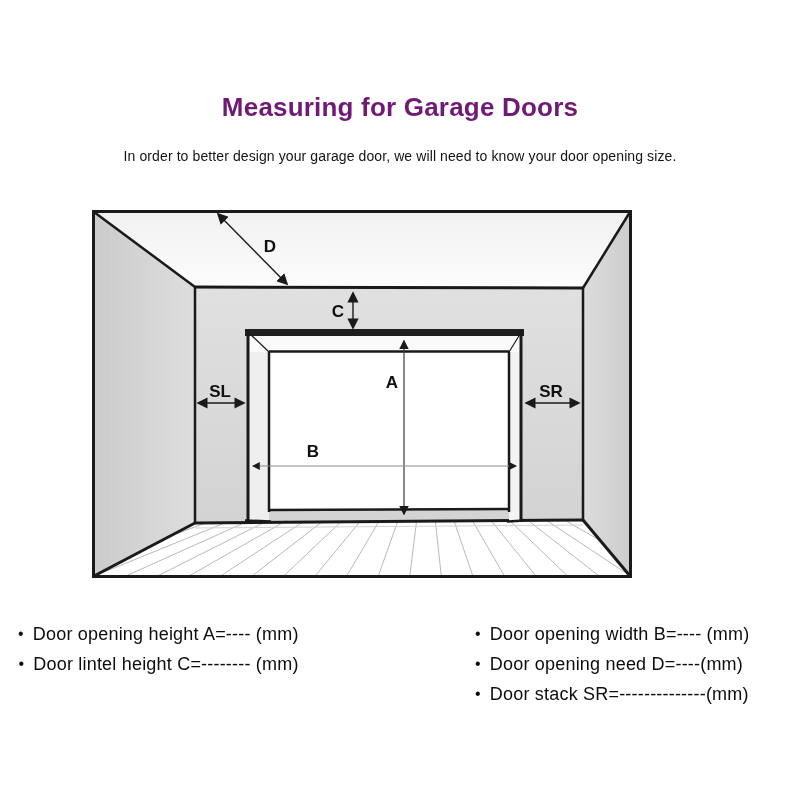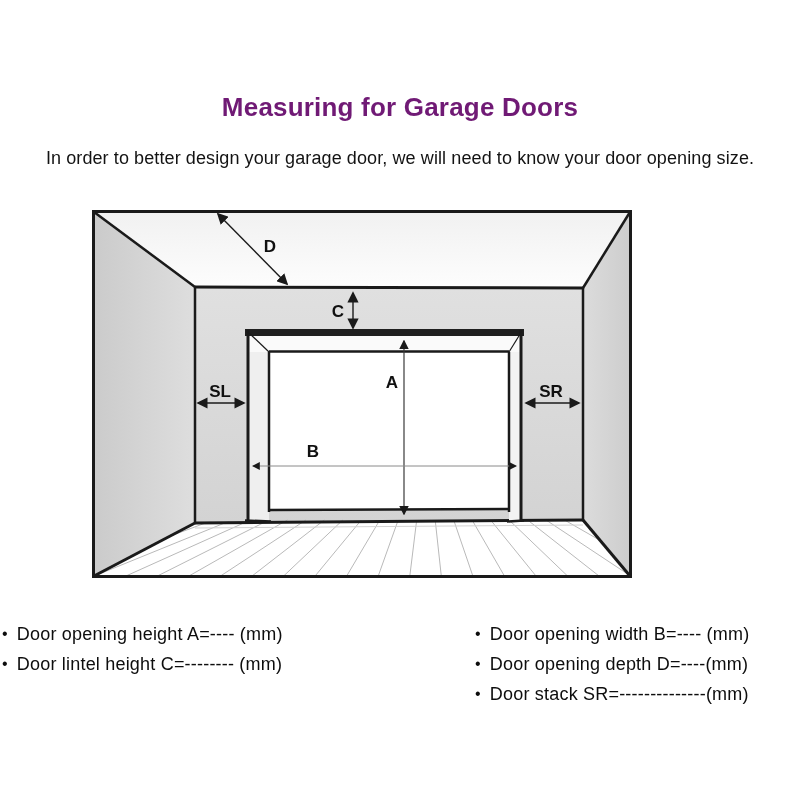--- a/index.html
+++ b/index.html
@@ -8,30 +8,30 @@
     background:var(--c-paper,#fff);
     font-family:"Liberation Sans", sans-serif;
     color:#111;
   }
   .page-title{
     position:absolute;top:92px;left:0;width:800px;text-align:center;
     font-size:26px;font-weight:700;letter-spacing:.2px;color:#701a75;margin:0;
   }
   .page-subtitle{
     position:absolute;top:148px;left:0;width:800px;text-align:center;
-    font-size:18px;color:#131313;margin:0;letter-spacing:.1px;
+    font-size:14px;color:#131313;margin:0;letter-spacing:.1px;
   }
   .diagram{position:absolute;left:92px;top:210px;width:540px;height:368px;}
   svg text.dim{
     font-family:"Liberation Sans", sans-serif;
     font-weight:700;font-size:17px;fill:#101010;
   }
   .legend{position:absolute;top:619px;left:0;width:800px;}
   .legend-col{position:absolute;top:0;}
-  .legend-col.left{left:2px;}
+  .legend-col.left{left:18px;text-align:right;}
   .legend-col.right{left:475px;}
   .legend-item{
     font-size:18px;line-height:30px;white-space:nowrap;color:#0d0d0d;
     letter-spacing:.2px;
   }
   .legend-item .bullet{display:inline-block;margin-right:9px;font-size:16px;vertical-align:1px;color:#0d0d0d;}
 </style>
 </head>
 <body>
 
@@ -147,16 +147,16 @@
   </svg>
 </div>
 
 <div class="legend">
   <div class="legend-col left">
     <div class="legend-item"><span class="bullet">•</span><span>Door opening height A=---- (mm)</span></div>
     <div class="legend-item"><span class="bullet">•</span><span>Door lintel height C=-------- (mm)</span></div>
   </div>
   <div class="legend-col right">
     <div class="legend-item"><span class="bullet">•</span><span>Door opening width B=---- (mm)</span></div>
-    <div class="legend-item"><span class="bullet">•</span><span>Door opening depth D=----(mm)</span></div>
+    <div class="legend-item"><span class="bullet">•</span><span>Door opening need D=----(mm)</span></div>
     <div class="legend-item"><span class="bullet">•</span><span>Door stack SR=--------------(mm)</span></div>
   </div>
 </div>
 
 </body></html>

